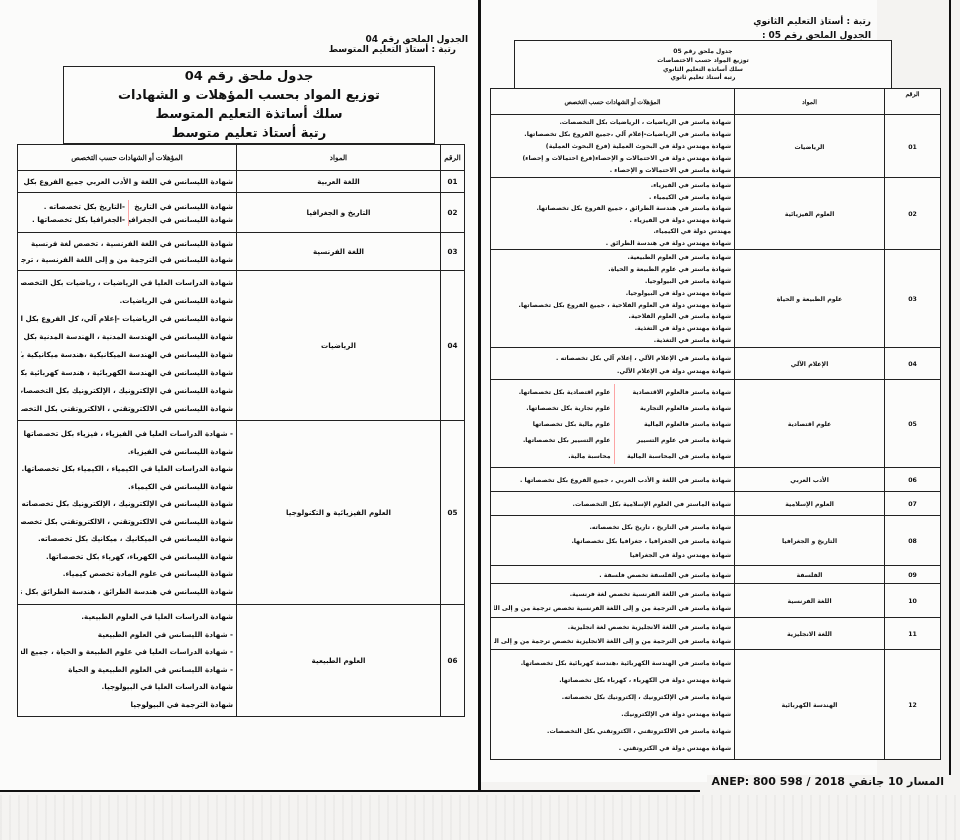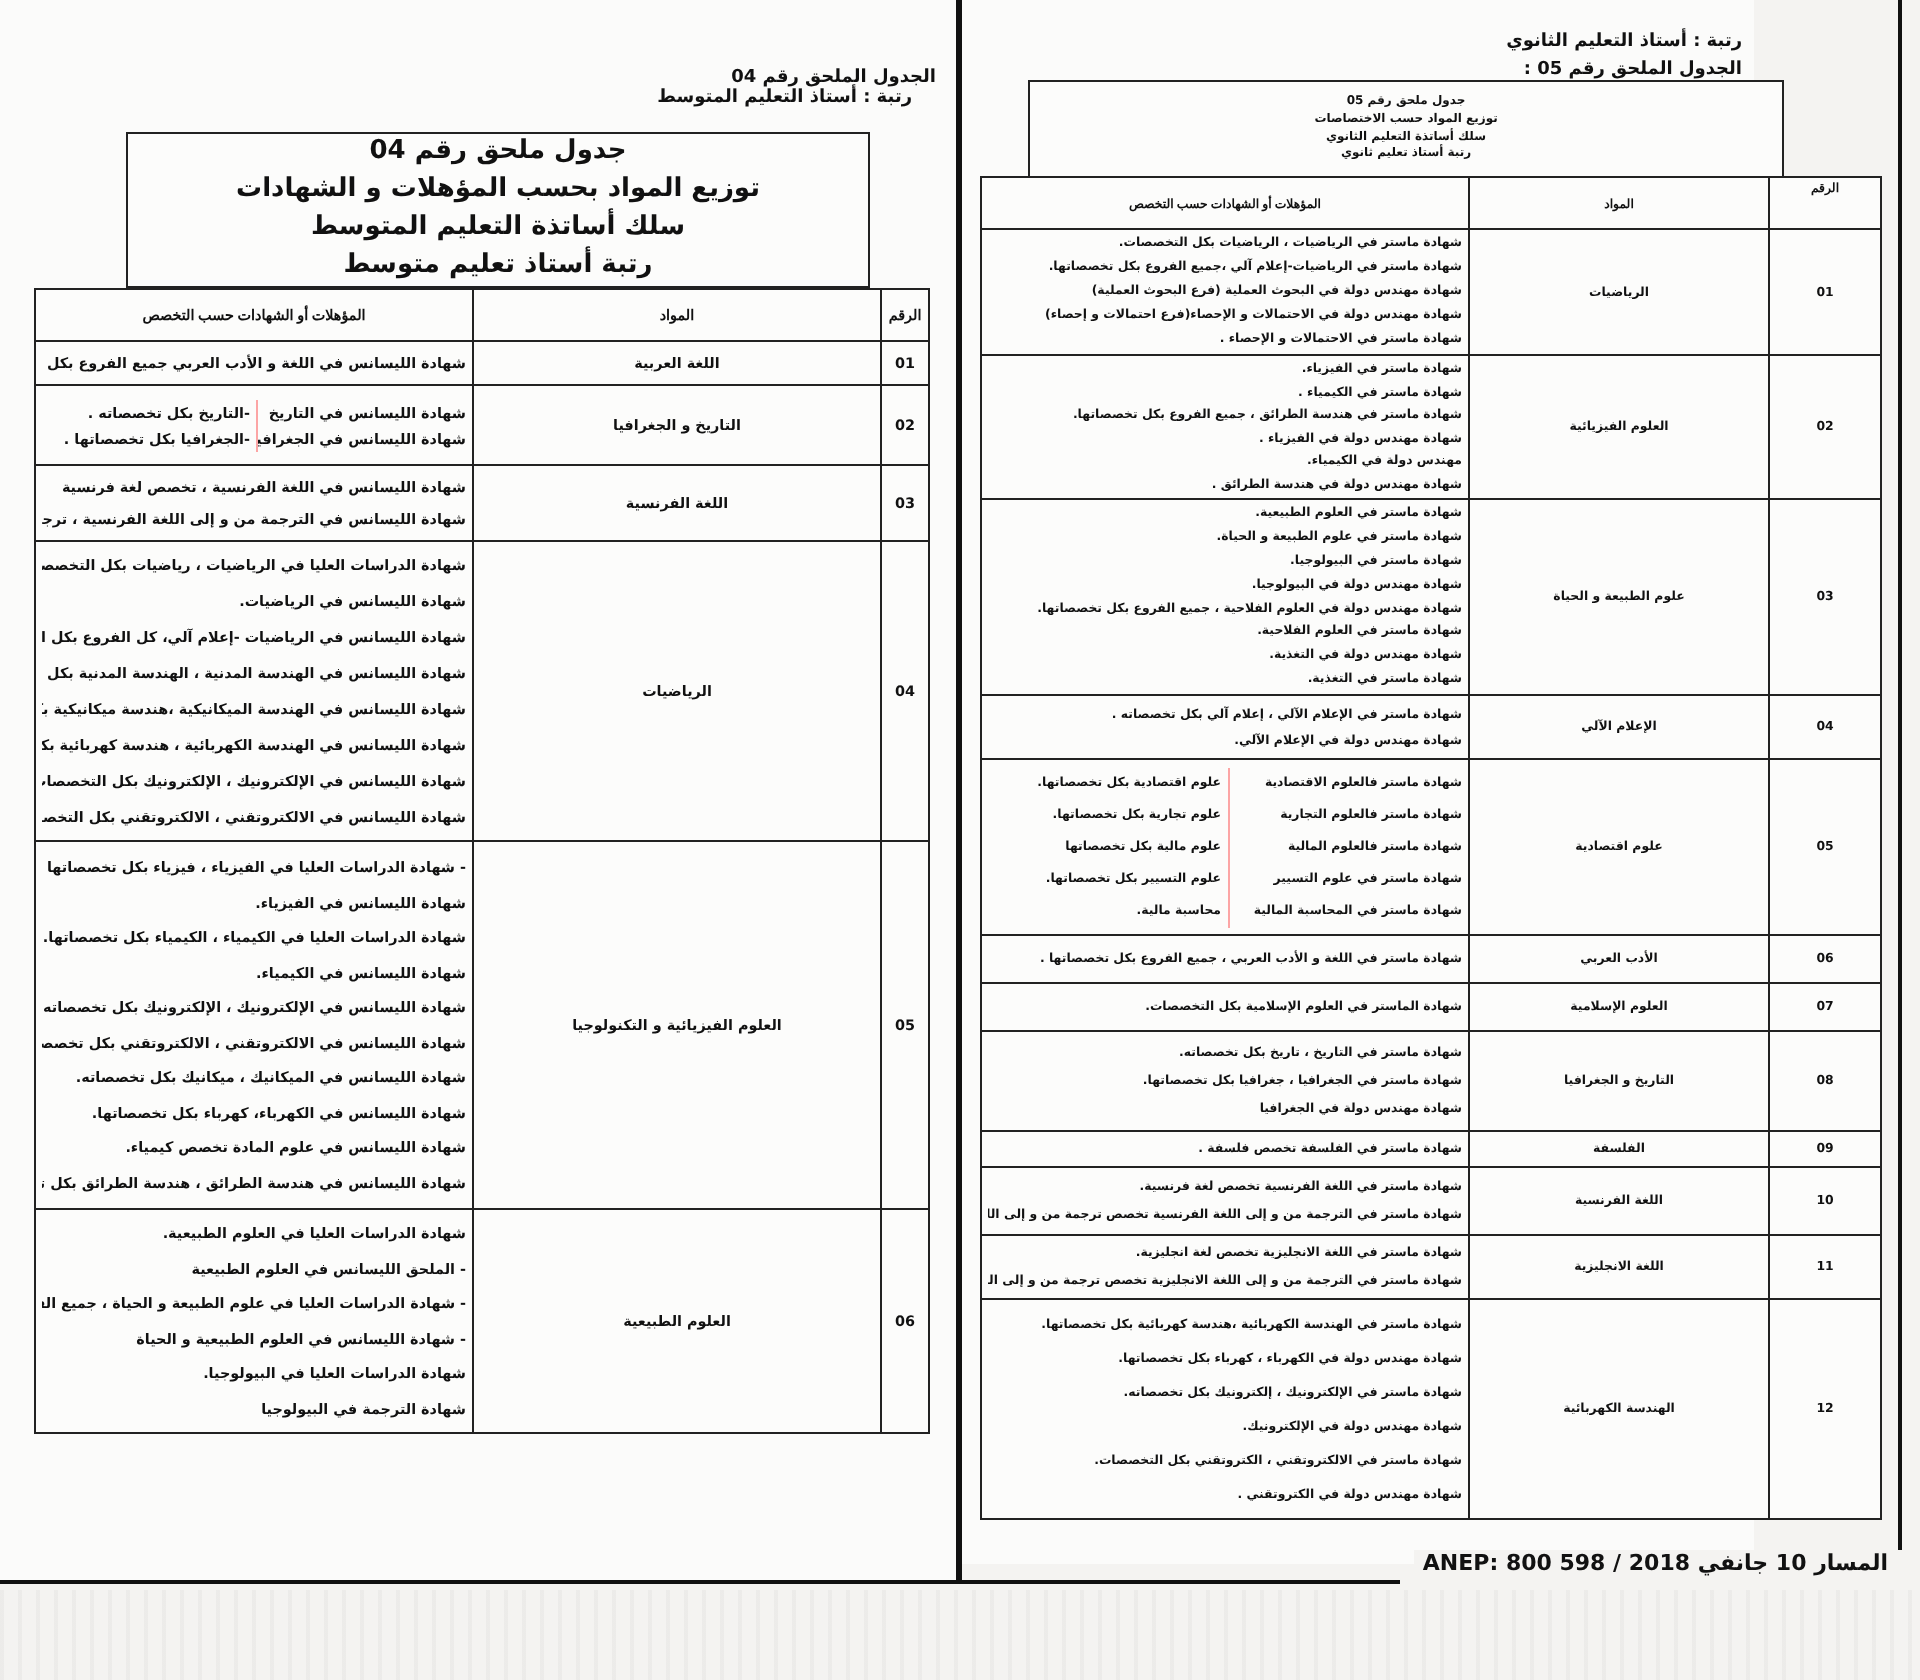--- a/index.html
+++ b/index.html
@@ -130,21 +130,21 @@
         <div>شهادة الليسانس في الكهرباء، كهرباء بكل تخصصاتها.</div>
         <div>شهادة الليسانس في علوم المادة تخصص كيمياء.</div>
         <div>شهادة الليسانس في هندسة الطرائق ، هندسة الطرائق بكل تخصصاتها</div>
       </td>
     </tr>
     <tr style="height:112px;">
       <td class="num">06</td>
       <td class="subj">العلوم الطبيعية</td>
       <td class="quals" style="--lh:17.5px;">
         <div>شهادة الدراسات العليا في العلوم الطبيعية.</div>
-        <div>- الملحق الليسانس في العلوم الطبيعية</div>
+        <div>- شهادة الليسانس في العلوم الطبيعية</div>
         <div>- شهادة الدراسات العليا في علوم الطبيعة و الحياة ، جميع الفروع بكل تخصصاتها .</div>
         <div>- شهادة الليسانس في العلوم الطبيعية و الحياة</div>
         <div>شهادة الدراسات العليا في البيولوجيا.</div>
         <div>شهادة الترجمة في البيولوجيا</div>
       </td>
     </tr>
   </tbody>
     </table>
 </div>
 

